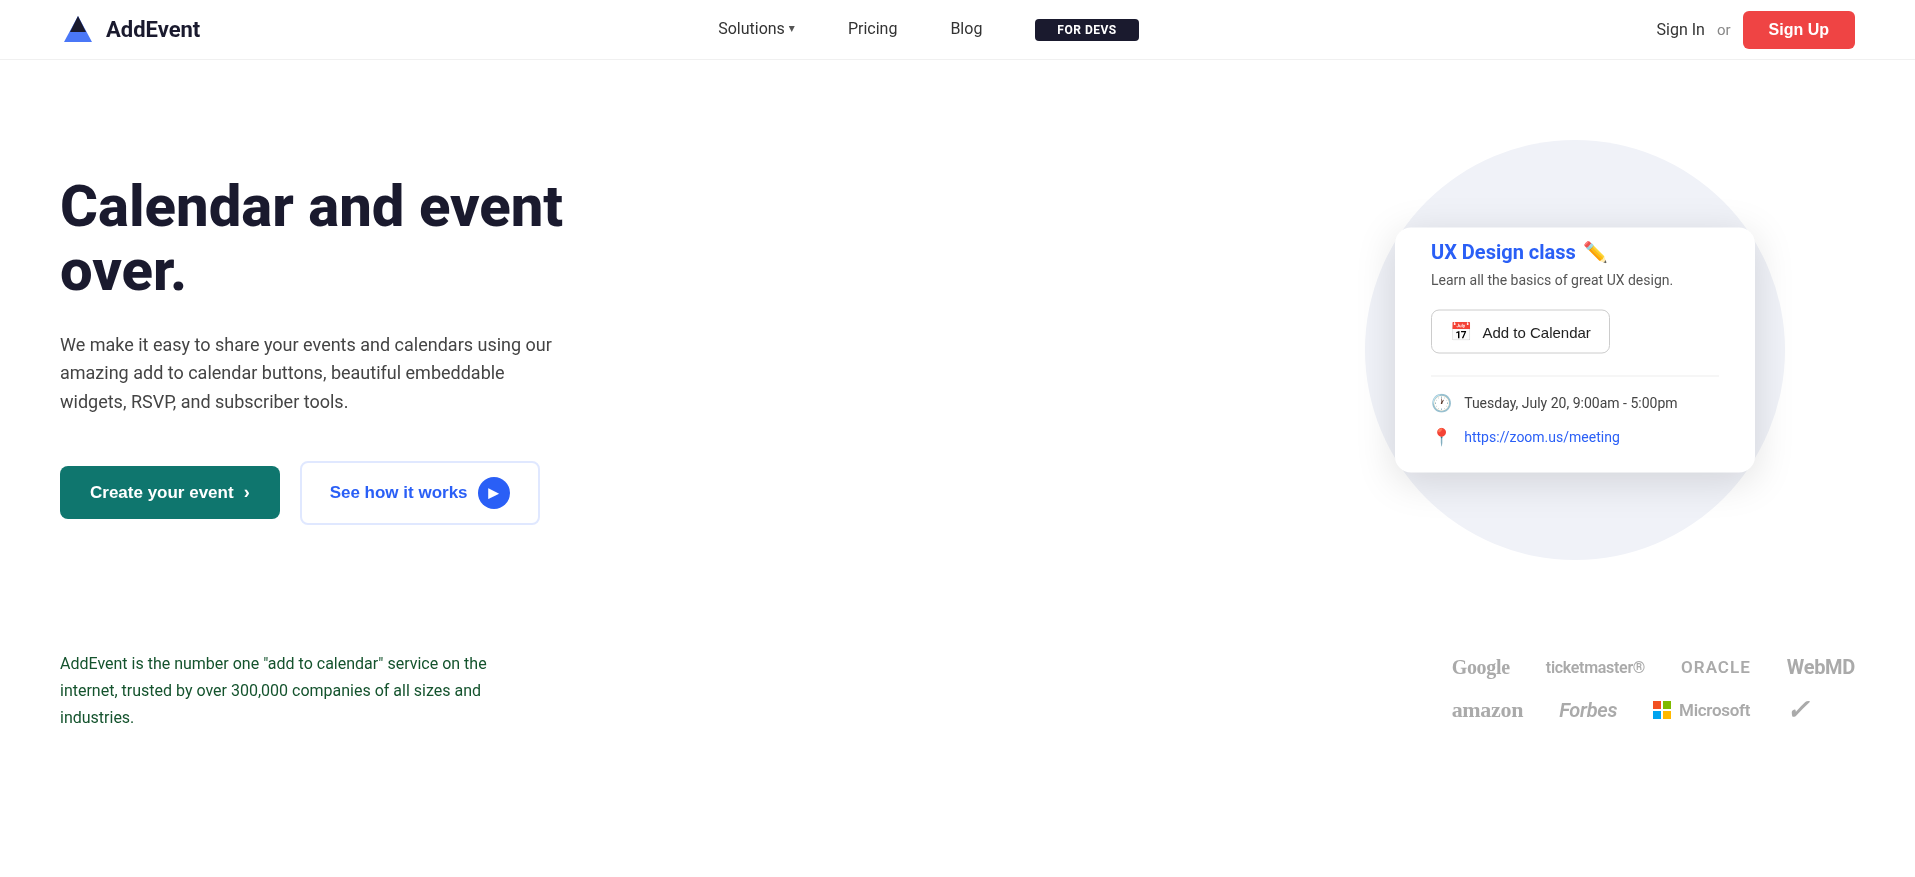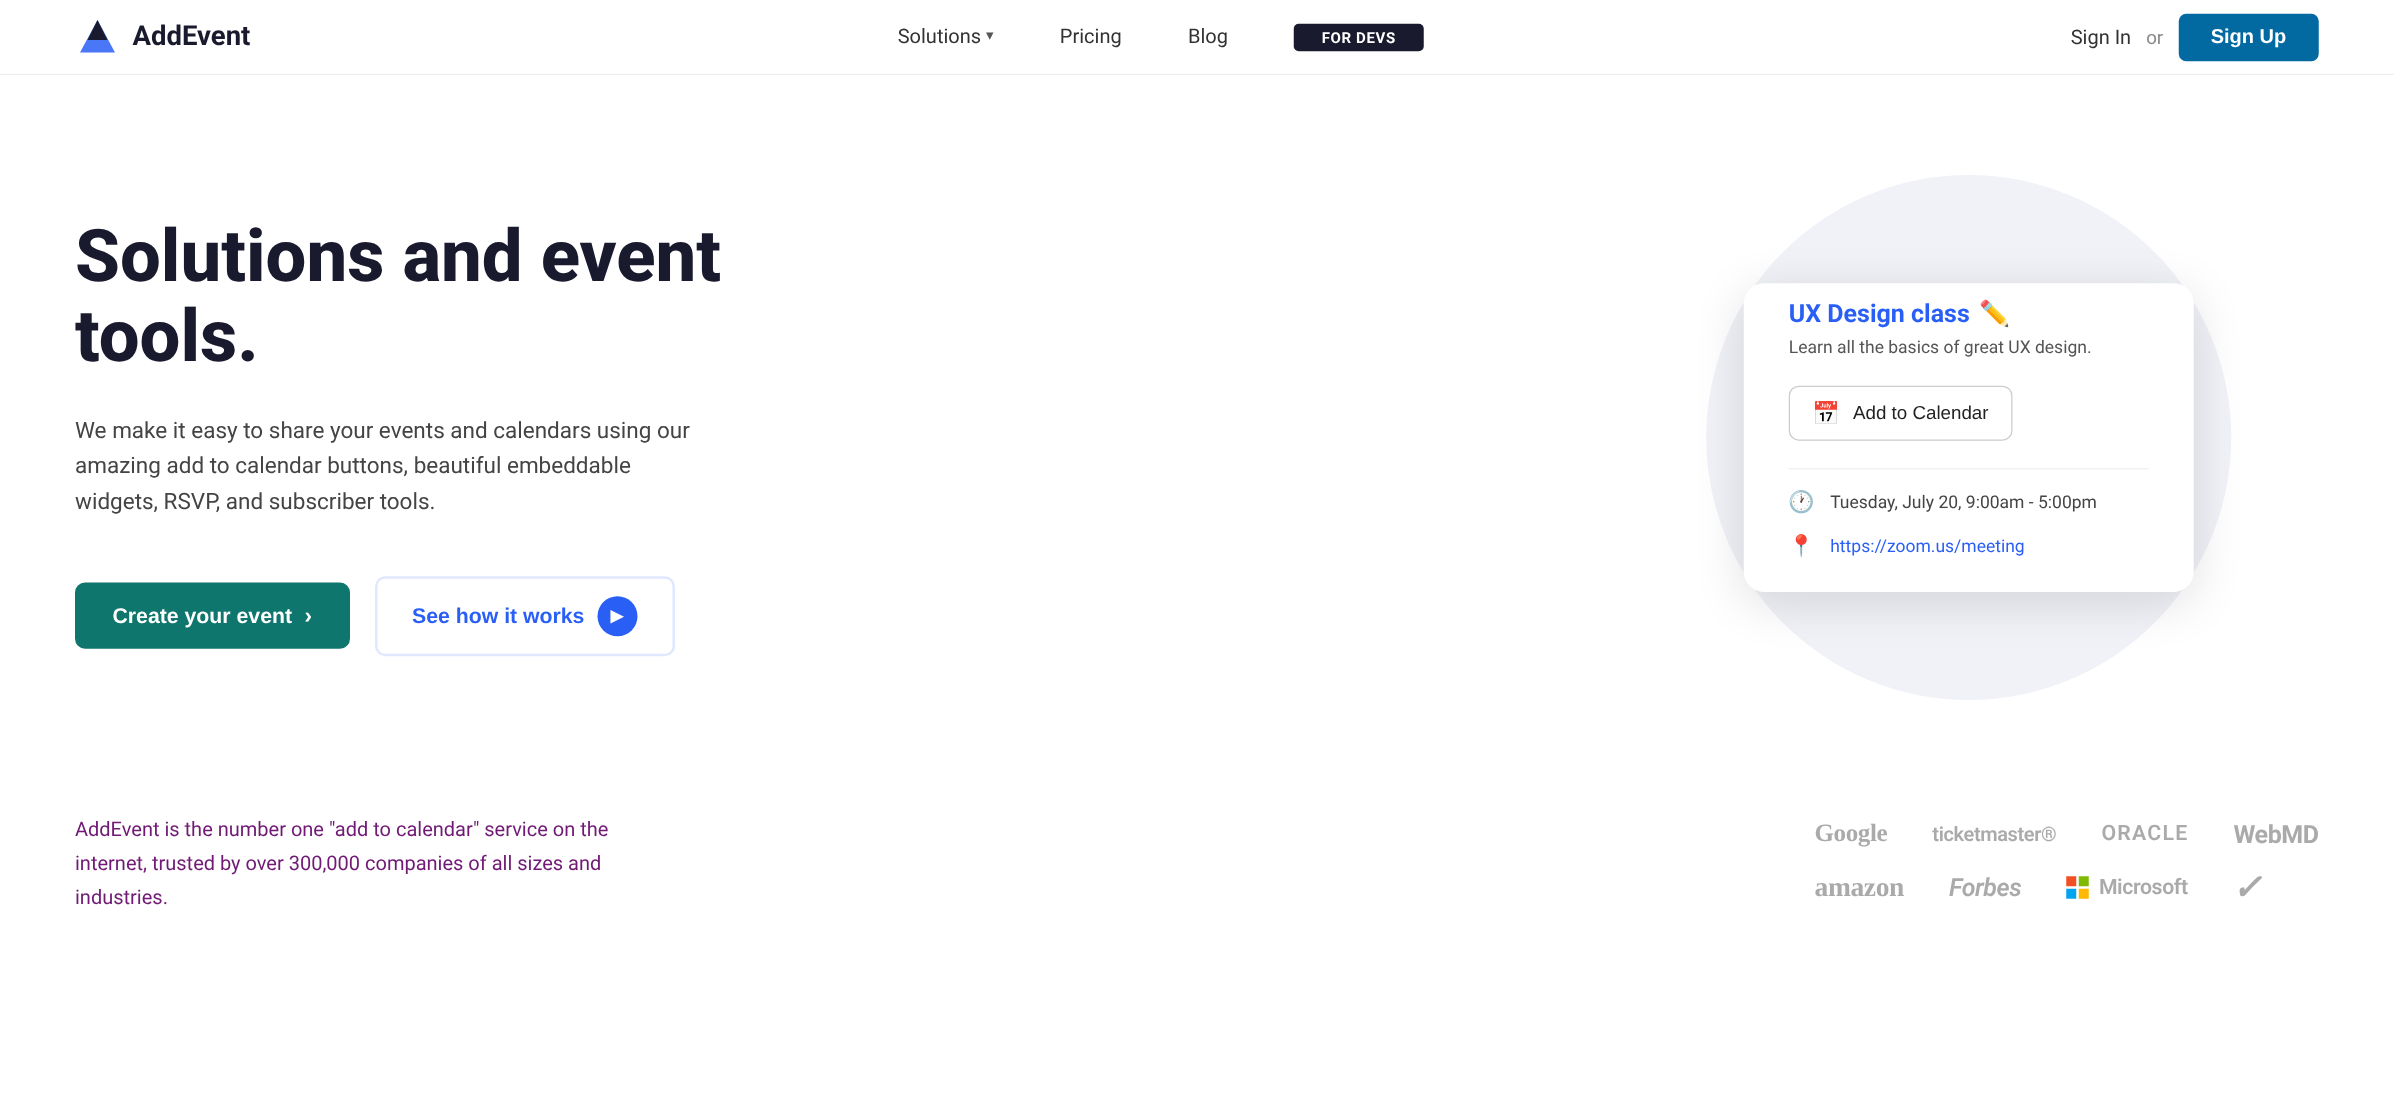--- a/index.html
+++ b/index.html
@@ -18,21 +18,21 @@
     .nav-link { font-size: 16px; color: #333; text-decoration: none; cursor: pointer; display: flex; align-items: center; gap: 4px; }
     .nav-chevron { font-size: 12px; color: #555; }
     .nav-badge {
       background: #1a1a2e; color: #fff; font-size: 12px; font-weight: 700;
       padding: 4px 22px; border-radius: 4px; letter-spacing: 0.5px;
     }
     .nav-auth { display: flex; align-items: center; gap: 12px; }
     .nav-signin { font-size: 16px; color: #333; text-decoration: none; cursor: pointer; }
     .nav-or { font-size: 15px; color: #888; }
     .nav-signup {
-      background: #0369a1; color: #fff; font-size: 16px; font-weight: 600;
+      background: #ef4444; color: #fff; font-size: 16px; font-weight: 600;
       padding: 10px 26px; border-radius: 6px; text-decoration: none; cursor: pointer;
       border: none;
     }
 
     
     .hero {
       display: flex; align-items: center; justify-content: space-between;
       padding: 60px 60px 40px 60px; min-height: 520px; position: relative;
     }
     .hero-left { max-width: 560px; }
@@ -77,21 +77,21 @@
     .event-divider { height: 1px; background: #eee; margin-bottom: 16px; }
     .event-detail { display: flex; align-items: center; gap: 12px; margin-bottom: 14px; font-size: 14px; color: #444; }
     .event-detail-icon { font-size: 17px; color: #888; flex-shrink: 0; }
     .event-link { color: #2a5ff6; text-decoration: none; font-size: 14px; }
 
     
     .trusted-section {
       padding: 30px 60px 60px 60px;
       display: flex; align-items: center; justify-content: space-between;
     }
-    .trusted-text { font-size: 16px; color: #701a75; max-width: 460px; line-height: 1.7; }
+    .trusted-text { font-size: 16px; color: #14532d; max-width: 460px; line-height: 1.7; }
     .trusted-count { color: #1a1a2e; font-weight: 600; text-decoration: underline; text-decoration-color: #aaa; }
     .logo-grid {
       display: flex; flex-direction: column; gap: 14px; align-items: flex-start;
     }
     .logo-row { display: flex; align-items: center; gap: 36px; }
     .brand-logo { font-size: 18px; font-weight: 600; color: #aaa; letter-spacing: -0.3px; }
     .brand-logo.google { font-family: serif; font-size: 20px; }
     .brand-logo.ticketmaster { font-size: 16px; }
     .brand-logo.oracle { font-size: 17px; letter-spacing: 1px; }
     .brand-logo.webmd { font-size: 20px; font-weight: 700; }
@@ -135,21 +135,21 @@
 
   <div class="nav-auth">
     <a class="nav-signin" href="#">Sign In</a>
     <span class="nav-or">or</span>
     <button class="nav-signup">Sign Up</button>
   </div>
 </nav>
 
 <section class="hero">
   <div class="hero-left">
-    <h1 class="hero-title">Solutions and event tools.</h1>
+    <h1 class="hero-title">Calendar and event over.</h1>
     <p class="hero-subtitle">We make it easy to share your events and calendars using our amazing add to calendar buttons, beautiful embeddable widgets, RSVP, and subscriber tools.</p>
     <div class="hero-buttons">
       <button class="btn-primary">
         <span>Create your event</span>
         <span class="btn-arrow">›</span>
       </button>
       <button class="btn-secondary">
         <span>See how it works</span>
         <span class="btn-play">▶</span>
       </button>

